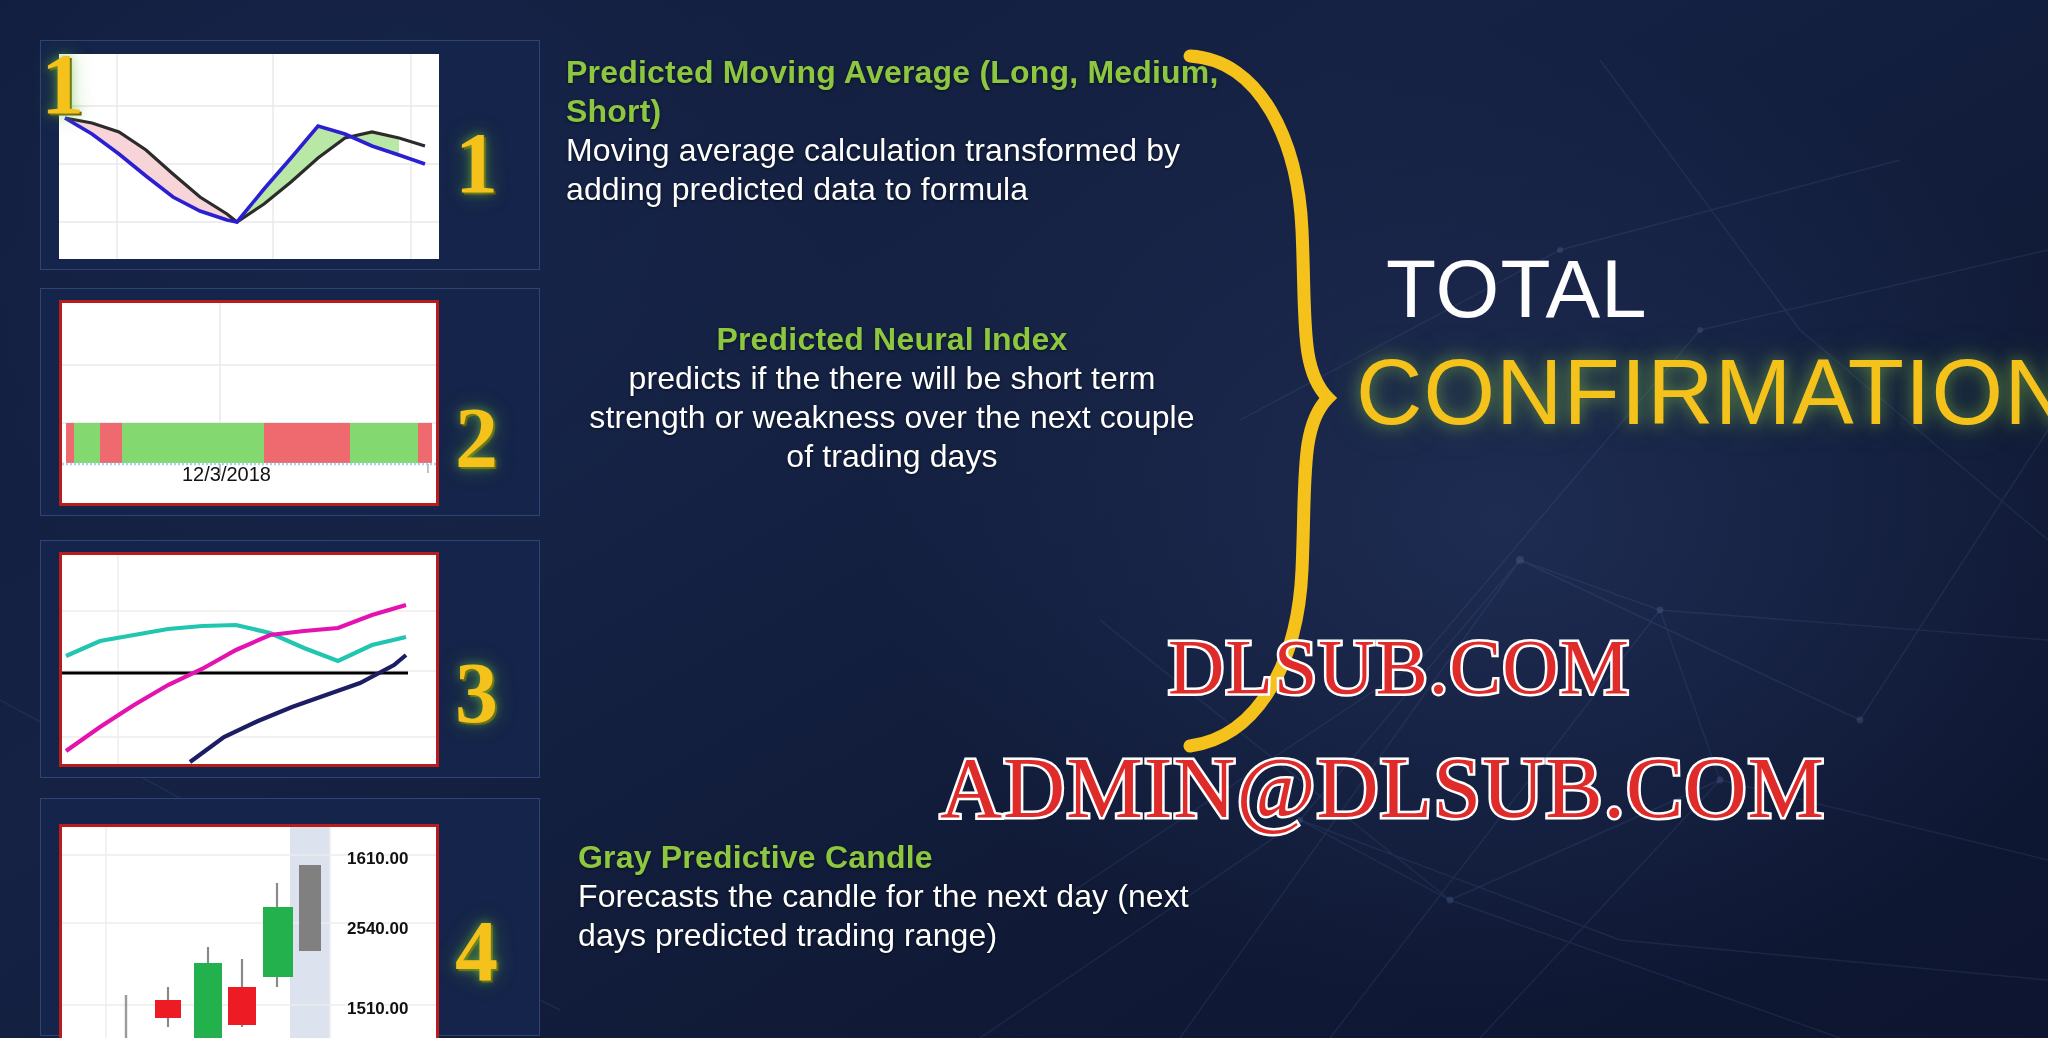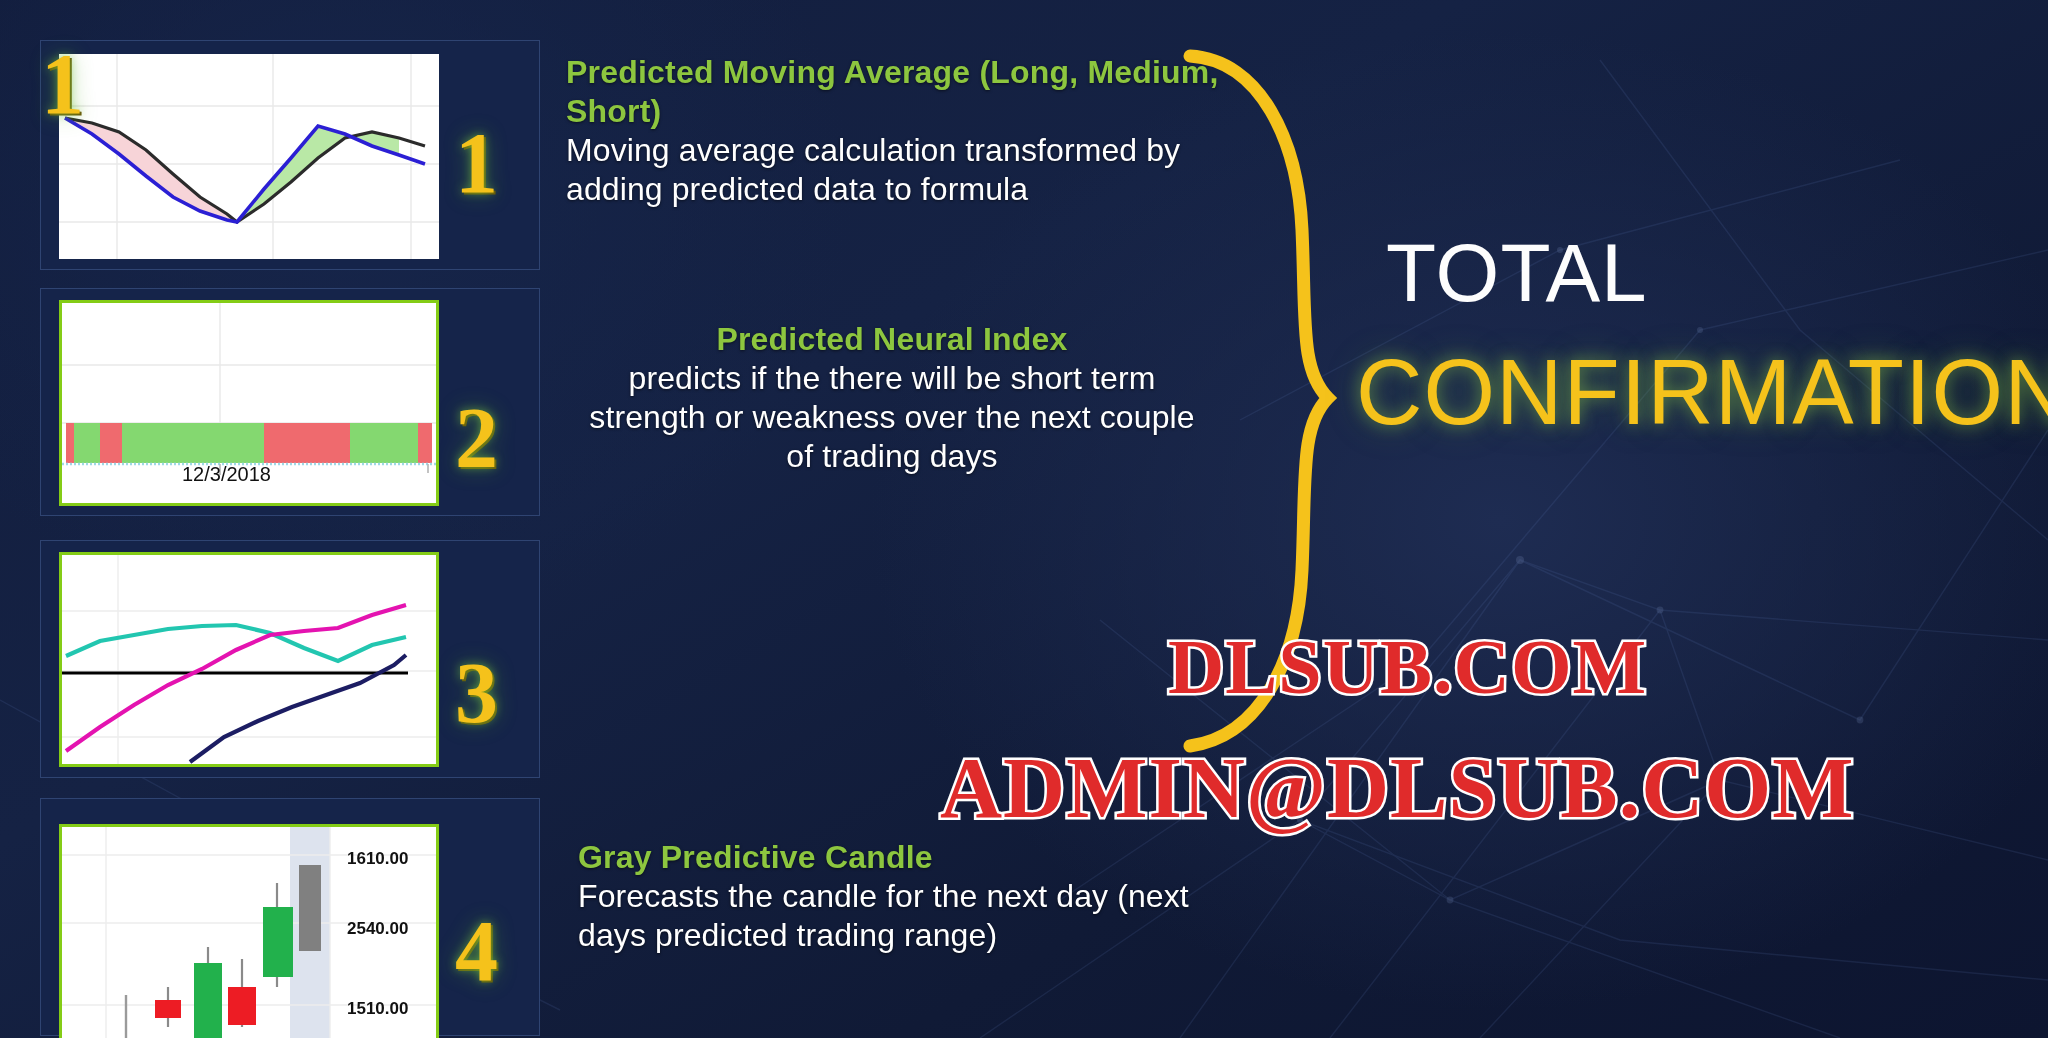--- a/index.html
+++ b/index.html
@@ -8,40 +8,40 @@
     background:
       radial-gradient(ellipse 900px 700px at 1500px 520px, #1e2c52 0%, rgba(30,44,82,0) 70%),
       radial-gradient(ellipse 700px 600px at 350px 200px, #16254a 0%, rgba(22,37,74,0) 72%),
       linear-gradient(150deg,#121d3d 0%,#152244 38%,#101a36 70%,#0d1530 100%);
   }
   #netbg{position:absolute;inset:0;opacity:.5;pointer-events:none;}
 
   
   .card{position:absolute;border:1px solid #2f4472;background:#15244a;box-sizing:border-box;}
   .chartbox{position:absolute;background:#ffffff;box-sizing:border-box;overflow:hidden;}
-  .chartbox.framed{border:3px solid #84cc16;}
+  .chartbox.framed{border:3px solid #b91c1c;}
   .num{position:absolute;font-family:"Liberation Serif",serif;font-weight:700;
        color:#f5c21b;font-size:86px;line-height:1;
        text-shadow:0 0 10px rgba(120,200,60,.65),0 0 22px rgba(90,170,50,.45),2px 2px 0 #6b5306;}
 
   
   .block{position:absolute;}
   .btitle{color:#8dc63f;font-weight:bold;font-size:32px;line-height:39px;
           letter-spacing:.2px;text-shadow:0 1px 3px rgba(0,0,0,.55);}
   .bbody{color:#ffffff;font-size:32px;line-height:39px;letter-spacing:.1px;
          text-shadow:0 1px 3px rgba(0,0,0,.6);}
 
   
   .hl{position:absolute;font-family:"Liberation Sans",sans-serif;font-weight:400;}
-  #hl-total{left:1386px;top:226px;font-size:82px;color:#fdfdfd;letter-spacing:1px;}
+  #hl-total{left:1386px;top:242px;font-size:82px;color:#fdfdfd;letter-spacing:1px;}
   #hl-conf{left:1356px;top:340px;font-size:92px;color:#f5c21b;letter-spacing:1px;
            text-shadow:0 0 16px rgba(150,210,70,.55),0 0 34px rgba(110,180,50,.35);}
 
   
-  .wm{position:absolute;font-family:"Liberation Serif",serif;font-weight:700;
+  .wm{position:absolute;font-family:"Liberation Serif",serif;font-weight:400;
       color:#e02b2b;letter-spacing:1px;white-space:nowrap;
       -webkit-text-stroke:5px #ffffff;paint-order:stroke fill;}
   #wm1{left:1168px;top:622px;font-size:78px;}
   #wm2{left:940px;top:738px;font-size:86px;}
 
   .date-lbl{position:absolute;color:#111;font-size:20px;font-family:"Liberation Sans",sans-serif;}
   .px-lbl{position:absolute;color:#111;font-size:17px;font-weight:bold;font-family:"Liberation Sans",sans-serif;}
 </style>
 </head>
 <body>

